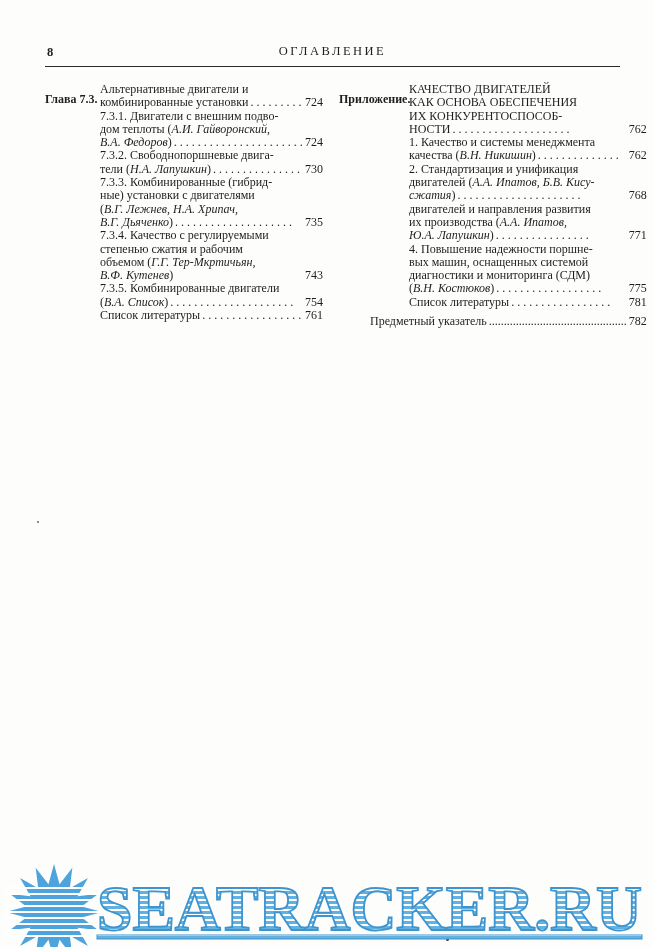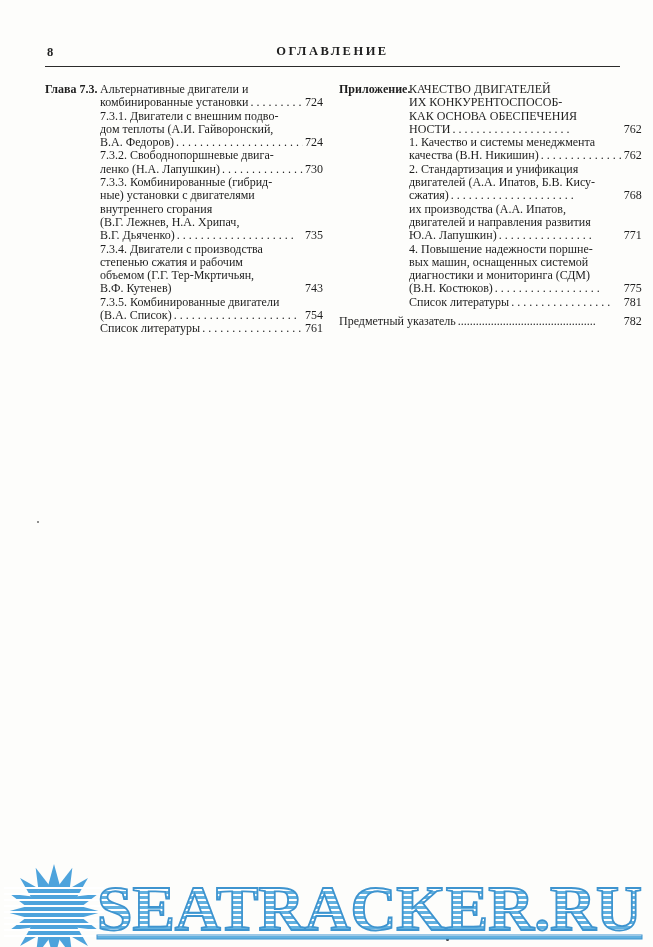--- a/index.html
+++ b/index.html
@@ -8,35 +8,35 @@
     position:relative;
     width:653px;height:947px;
     background:#fdfdfb;
     overflow:hidden;
     font-family:"Liberation Serif","DejaVu Serif",serif;
     color:#1e1e1e;
   }
   .content{position:absolute;left:45px;top:44px;width:575px;}
   .header{position:relative;height:20px;}
   .page-number{position:absolute;left:2px;top:1px;font-weight:bold;font-size:12.5px;}
-  .header-title{text-align:center;font-size:12.5px;letter-spacing:2.5px;font-weight:bold;}
+  .header-title{text-align:center;font-size:12.5px;letter-spacing:2.5px;}
   .header-rule{border-bottom:1.2px solid #2b2b2b;margin-top:2px;}
   .columns{display:flex;margin-top:16px;font-size:12px;line-height:13.3px;}
   .col-left{width:278px;margin-right:16px;--ind:55px;}
   .col-right{flex:1;--ind:70px;}
   .toc-entry{position:relative;padding-left:var(--ind);}
   .toc-entry.no-indent{padding-left:0;}
-  .toc-entry.gap{margin-top:6px;}
-  .toc-label{position:absolute;left:0;top:0;font-weight:bold;white-space:nowrap;}
+  .toc-entry.gap{margin-top:6px;margin-left:31px;}
+  .toc-label{position:absolute;left:0;top:10px;font-weight:bold;white-space:nowrap;}
   .toc-line{display:flex;}
   .toc-line.bold{font-weight:normal;}
   .lt{flex:0 1 auto;white-space:nowrap;}
   .ld{flex:1 1 0;overflow:hidden;white-space:nowrap;margin-left:2px;}
   .lp{margin-left:2px;white-space:nowrap;}
-  .it{}
+  .it{font-style:italic;}
   .watermark{position:absolute;left:0;top:856px;}
   .speck{position:absolute;background:#6a6a6a;border-radius:50%;}
   .speck-1{left:37px;top:521px;width:2px;height:2px;}
   .speck-2{left:446px;top:938px;width:3px;height:3px;background:#3a3a3a;}
 </style>
 </head>
 <body>
 
 <div class="page">
   <div class="content">
@@ -71,47 +71,44 @@
               <span class="lt"><span class="it">В.А. Федоров</span><span>)</span></span>
               <span class="ld">. . . . . . . . . . . . . . . . . . . . . .</span>
               <span class="lp">724</span>
             </div>
           </div>
           <div class="toc-entry">
             <div class="toc-line">
               <span class="lt"><span>7.3.2. Свободнопоршневые двига-</span></span>
             </div>
             <div class="toc-line">
-              <span class="lt"><span>ленко (</span><span class="it">Н.А. Лапушкин</span><span>)</span></span>
+              <span class="lt"><span>тели (</span><span class="it">Н.А. Лапушкин</span><span>)</span></span>
               <span class="ld"> . . . . . . . . . . . . . . . . . . .</span>
               <span class="lp">730</span>
             </div>
           </div>
           <div class="toc-entry">
             <div class="toc-line">
               <span class="lt"><span>7.3.3. Комбинированные (гибрид-</span></span>
             </div>
             <div class="toc-line">
               <span class="lt"><span>ные) установки с двигателями</span></span>
-            </div>
-            <div class="toc-line">
-              <span class="lt"><span>внутреннего сгорания</span></span>
             </div>
             <div class="toc-line">
               <span class="lt"><span>(</span><span class="it">В.Г. Лежнев, Н.А. Хрипач,</span></span>
             </div>
             <div class="toc-line">
               <span class="lt"><span class="it">В.Г. Дьяченко</span><span>)</span></span>
               <span class="ld"> . . . . . . . . . . . . . . . . . . . .</span>
               <span class="lp">735</span>
             </div>
           </div>
           <div class="toc-entry">
             <div class="toc-line">
-              <span class="lt"><span>7.3.4. Двигатели с производства</span></span>
+              <span class="lt"><span>7.3.4. Качество с регулируемыми</span></span>
             </div>
             <div class="toc-line">
               <span class="lt"><span>степенью сжатия и рабочим</span></span>
             </div>
             <div class="toc-line">
               <span class="lt"><span>объемом (</span><span class="it">Г.Г. Тер-Мкртичьян,</span></span>
             </div>
             <div class="toc-line">
               <span class="lt"><span class="it">В.Ф. Кутенев</span><span>)</span></span>
               <span class="ld"></span>
@@ -136,24 +133,24 @@
             </div>
           </div>
         </div>
       <div class="col-right">
           <div class="toc-entry">
             <span class="toc-label">Приложение.</span>
             <div class="toc-line bold">
               <span class="lt"><span>КАЧЕСТВО ДВИГАТЕЛЕЙ</span></span>
             </div>
             <div class="toc-line bold">
+              <span class="lt"><span>КАК ОСНОВА ОБЕСПЕЧЕНИЯ</span></span>
+            </div>
+            <div class="toc-line bold">
               <span class="lt"><span>ИХ КОНКУРЕНТОСПОСОБ-</span></span>
-            </div>
-            <div class="toc-line bold">
-              <span class="lt"><span>КАК ОСНОВА ОБЕСПЕЧЕНИЯ</span></span>
             </div>
             <div class="toc-line bold">
               <span class="lt"><span>НОСТИ</span></span>
               <span class="ld">. . . . . . . . . . . . . . . . . . . .</span>
               <span class="lp">762</span>
             </div>
           </div>
           <div class="toc-entry">
             <div class="toc-line">
               <span class="lt"><span>1. Качество и системы менеджмента</span></span>
@@ -172,24 +169,24 @@
               <span class="lt"><span>двигателей (</span><span class="it">А.А. Ипатов, Б.В. Кису-</span></span>
             </div>
             <div class="toc-line">
               <span class="lt"><span class="it">сжатия</span><span>)</span></span>
               <span class="ld"> . . . . . . . . . . . . . . . . . . . . .</span>
               <span class="lp">768</span>
             </div>
           </div>
           <div class="toc-entry">
             <div class="toc-line">
+              <span class="lt"><span>двигателей и направления развития</span></span>
+            </div>
+            <div class="toc-line">
               <span class="lt"><span>их производства (</span><span class="it">А.А. Ипатов,</span></span>
-            </div>
-            <div class="toc-line">
-              <span class="lt"><span>двигателей и направления развития</span></span>
             </div>
             <div class="toc-line">
               <span class="lt"><span class="it">Ю.А. Лапушкин</span><span>)</span></span>
               <span class="ld"> . . . . . . . . . . . . . . . .</span>
               <span class="lp">771</span>
             </div>
           </div>
           <div class="toc-entry">
             <div class="toc-line">
               <span class="lt"><span>4. Повышение надежности поршне-</span></span>

